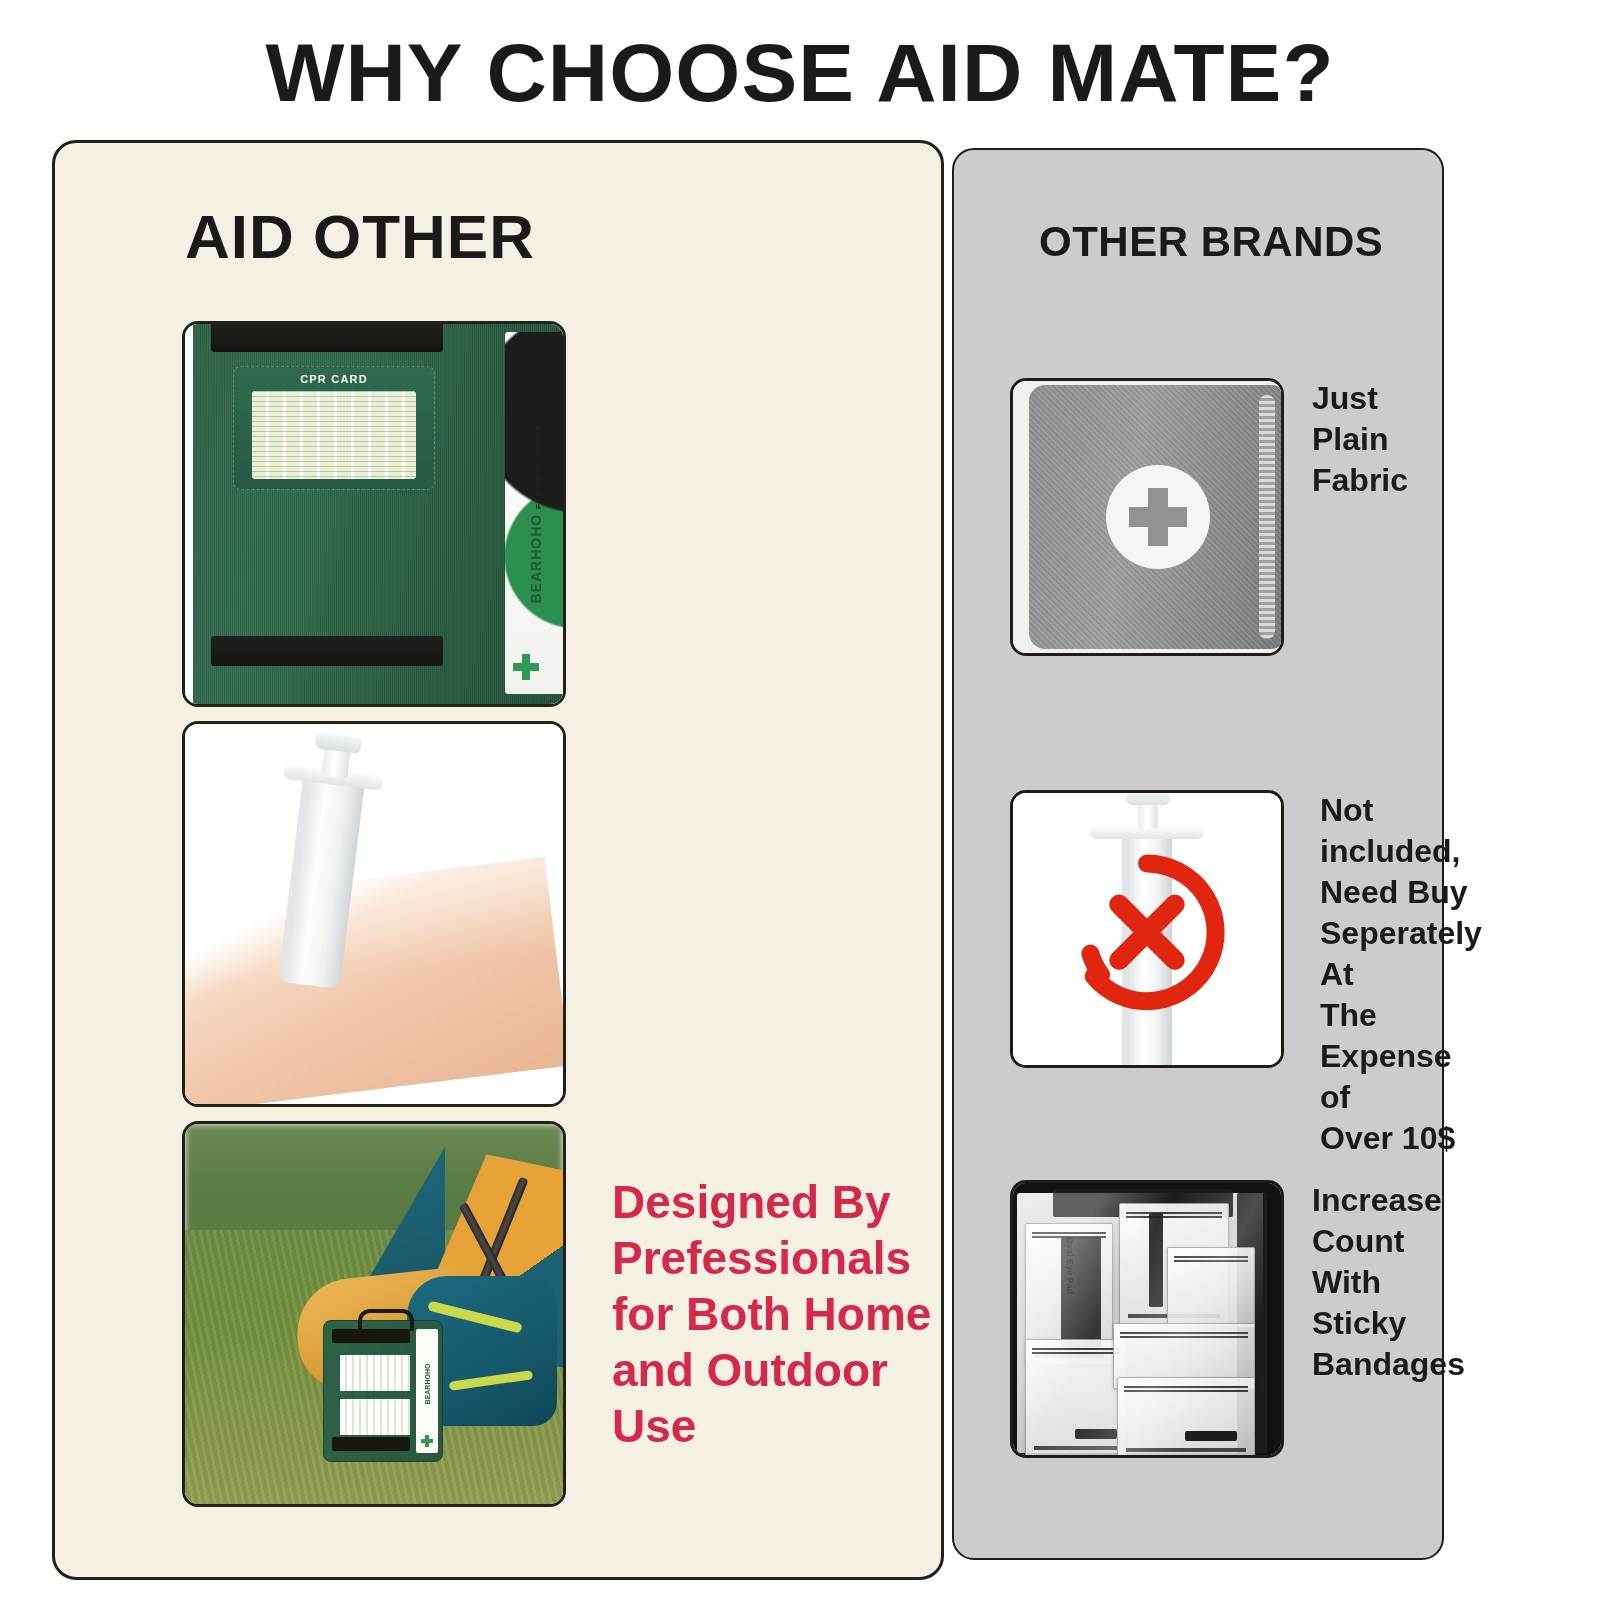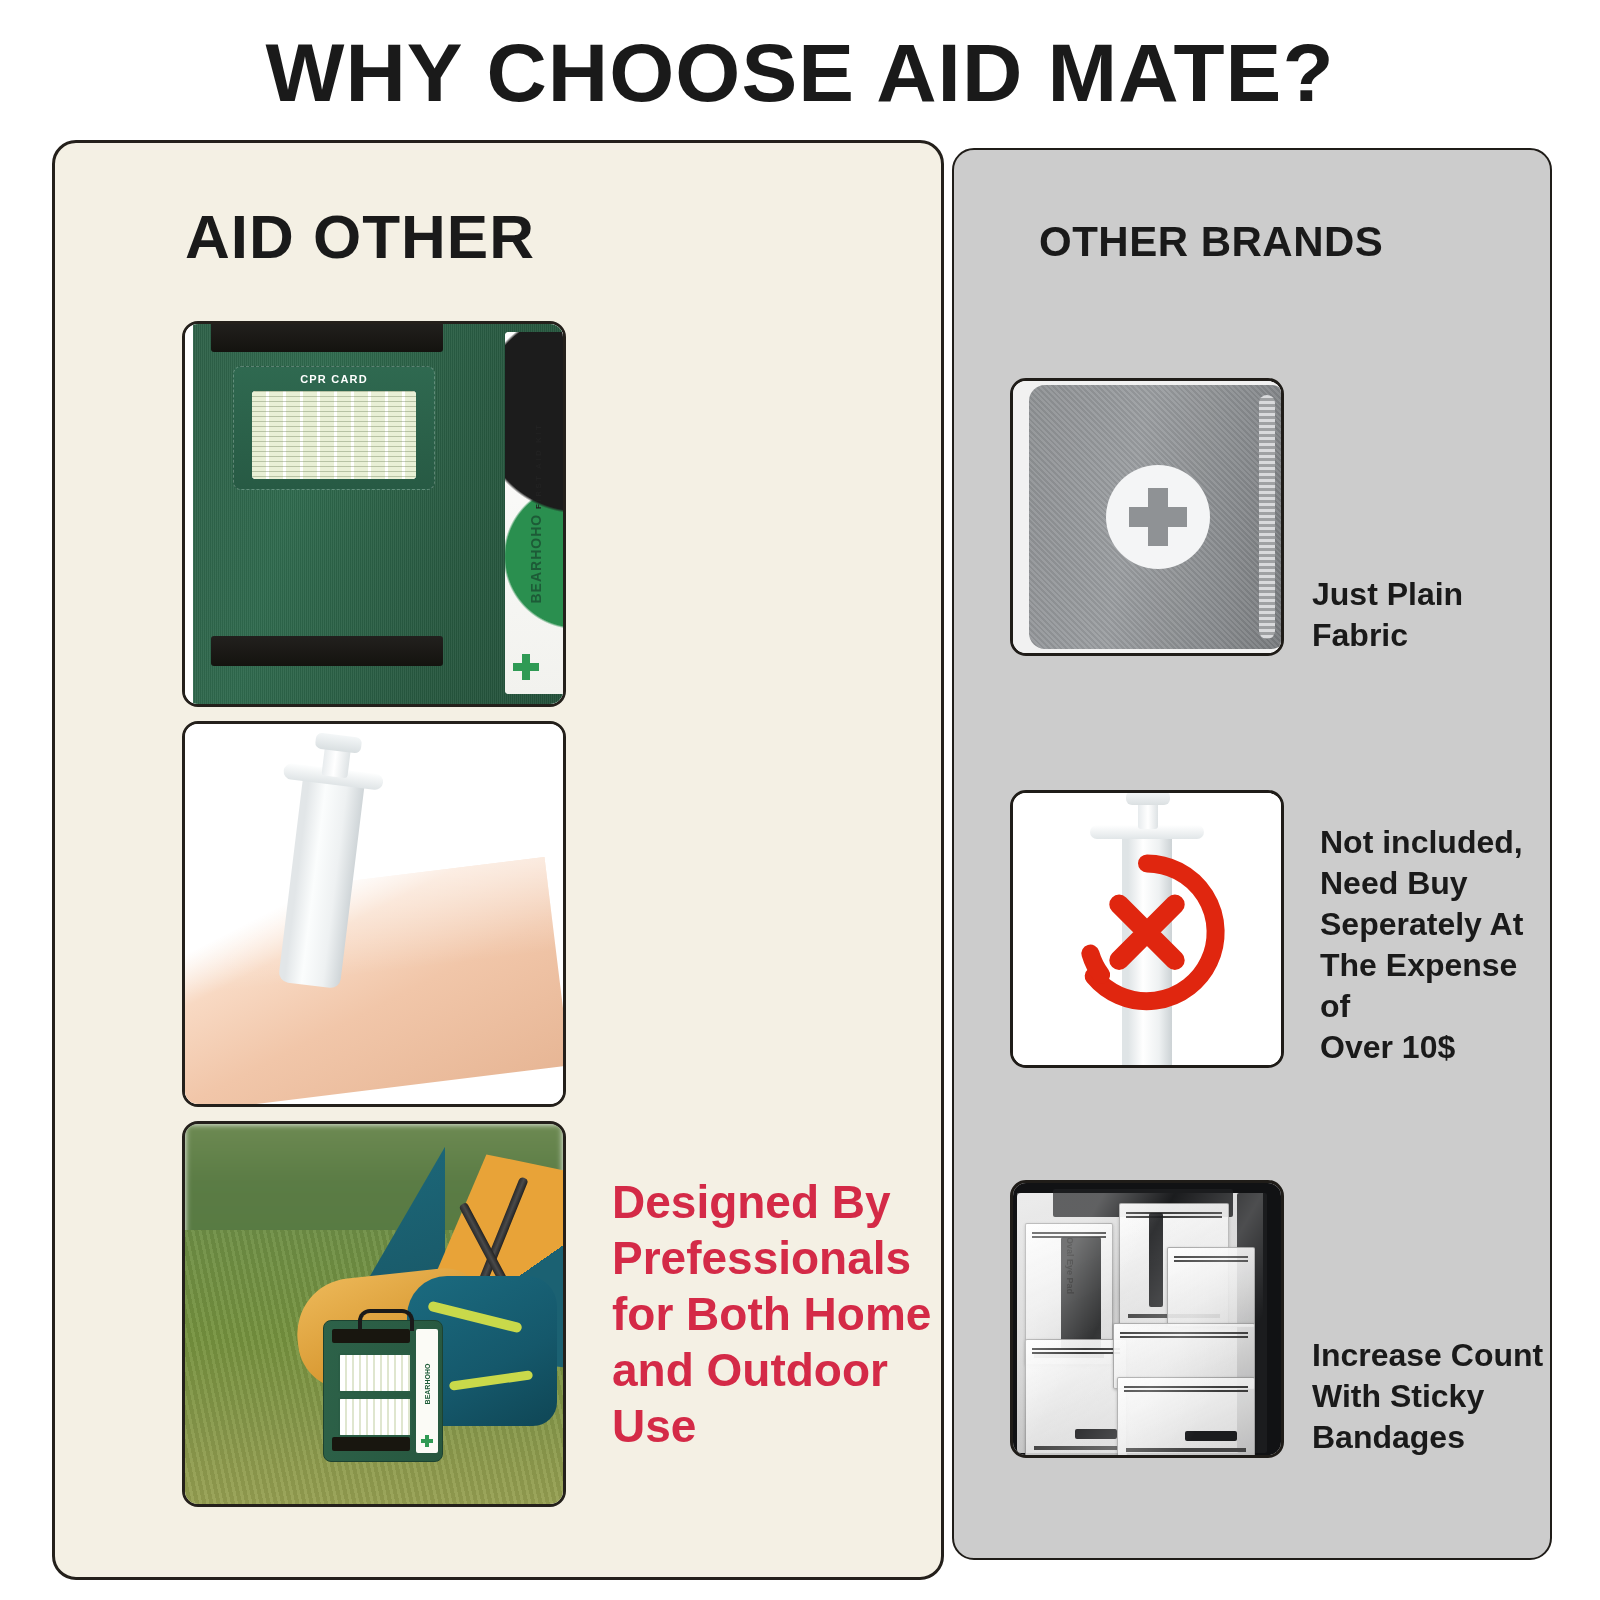--- a/index.html
+++ b/index.html
@@ -28,21 +28,21 @@
     color: #1a1a1a;
     font-family: "Liberation Sans", sans-serif;
     transform: scaleX(1.02);
   }
 
   
   .panel-right {
     position: absolute;
     left: 952px;
     top: 148px;
-    width: 600px;
+    width: 492px;
     height: 1412px;
     background: #cccccc;
     border: 2px solid #1f1c18;
     border-radius: 22px;
     box-sizing: border-box;
   }
   .panel-left {
     position: absolute;
     left: 52px;
     top: 140px;
@@ -98,21 +98,21 @@
     font-weight: 700;
     line-height: 1.22;
     white-space: pre-line;
   }
 
   
   .row-right {
     position: absolute;
     left: 26px;
     display: flex;
-    align-items: flex-end;
+    align-items: flex-start;
     padding-left: 30px;
   }
   .card-right {
     width: 268px;
     height: 272px;
     border: 3px solid #1f1c18;
     border-radius: 16px;
     overflow: hidden;
     position: relative;
     background: #ffffff;

